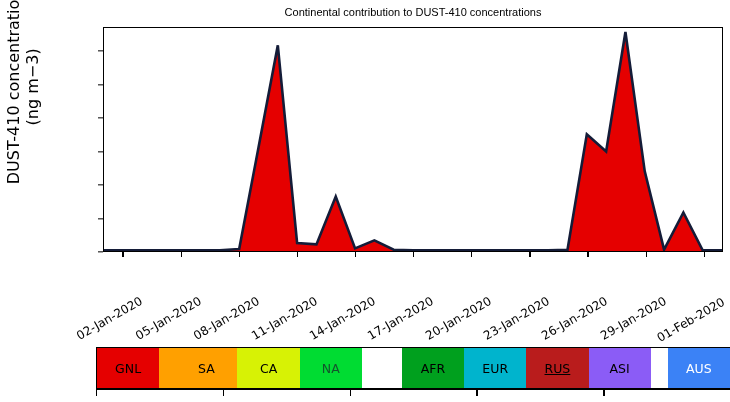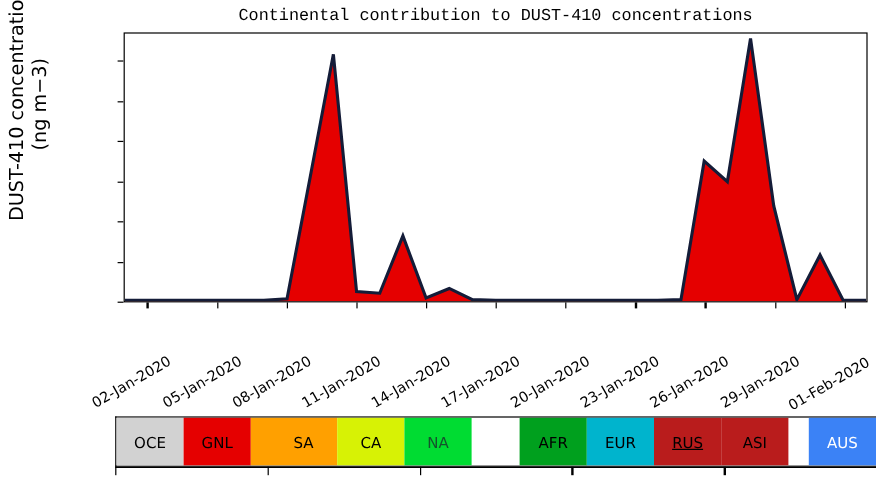--- a/index.html
+++ b/index.html
@@ -2,22 +2,22 @@
 <html><head>
 <meta charset="utf-8">
 <style>
   html,body{margin:0;padding:0;background:#ffffff;}
   body{width:730px;height:402px;overflow:hidden;font-family:"DejaVu Sans",sans-serif;}
   #root{position:relative;width:730px;height:402px;background:#ffffff;}
 
   
   #chart-title{
     position:absolute;left:103px;top:6px;width:620px;
-    text-align:center;font-size:14px;color:#000;
-    font-family:Liberation Mono, monospace;white-space:nowrap;
+    text-align:center;font-size:11px;color:#000;
+    font-family:Liberation Sans, sans-serif;white-space:nowrap;
   }
 
   
   #plot-frame{
     position:absolute;left:103px;top:27px;width:620px;height:225px;
     border:1.3px solid #000;box-sizing:border-box;background:#fff;
   }
   #plot-svg{position:absolute;left:0;top:0;width:100%;height:100%;display:block;}
 
   
@@ -102,23 +102,20 @@
       <div class="xtick" style="left: 535.25px;">23-Jan-2020</div>
       <div class="xtickmark" style="left: 587.375px;"></div>
       <div class="xtick" style="left: 593.375px;">26-Jan-2020</div>
       <div class="xtickmark" style="left: 645.5px;"></div>
       <div class="xtick" style="left: 651.5px;">29-Jan-2020</div>
       <div class="xtickmark" style="left: 703.625px;"></div>
       <div class="xtick" style="left: 709.625px;">01-Feb-2020</div>
     </div>
 
   <div id="legend">
-      <div class="legend-cell" style="background: rgb(210, 210, 210); color: rgb(0, 0, 0);">
-        <span>OCE</span>
-      </div>
       <div class="legend-cell" style="background: rgb(229, 0, 0); color: rgb(0, 0, 0);">
         <span>GNL</span>
       </div>
       <div class="legend-cell" style="background: rgb(255, 160, 0); color: rgb(0, 0, 0); padding-left: 16px;">
         <span>SA</span>
       </div>
       <div class="legend-cell" style="background: rgb(215, 242, 5); color: rgb(0, 0, 0);">
         <span>CA</span>
       </div>
       <div class="legend-cell" style="background: rgb(0, 220, 50); color: #14532d; align-items: center;">
@@ -126,21 +123,21 @@
       </div>
       <div class="legend-cell" style="background: rgb(0, 160, 30); color: rgb(0, 0, 0); margin-left: 40px;">
         <span>AFR</span>
       </div>
       <div class="legend-cell" style="background: rgb(0, 180, 205); color: rgb(0, 0, 0);">
         <span>EUR</span>
       </div>
       <div class="legend-cell" style="background: #b91c1c; color: rgb(0, 0, 0); text-decoration: underline;">
         <span>RUS</span>
       </div>
-      <div class="legend-cell" style="background: #b91c1c; color: rgb(0, 0, 0);">
+      <div class="legend-cell" style="background: #8b5cf6; color: rgb(0, 0, 0);">
         <span>ASI</span>
       </div>
       <div class="legend-cell" style="background: #3b82f6; color: rgb(255, 255, 255); margin-left: 17px;">
         <span>AUS</span>
       </div>
     </div>
   <div id="legend-bottom-rule"></div>
   <div id="legend-ticks">
       <div class="legend-tick" style="left: 96px;"></div>
       <div class="legend-tick" style="left: 222.8px;"></div>

